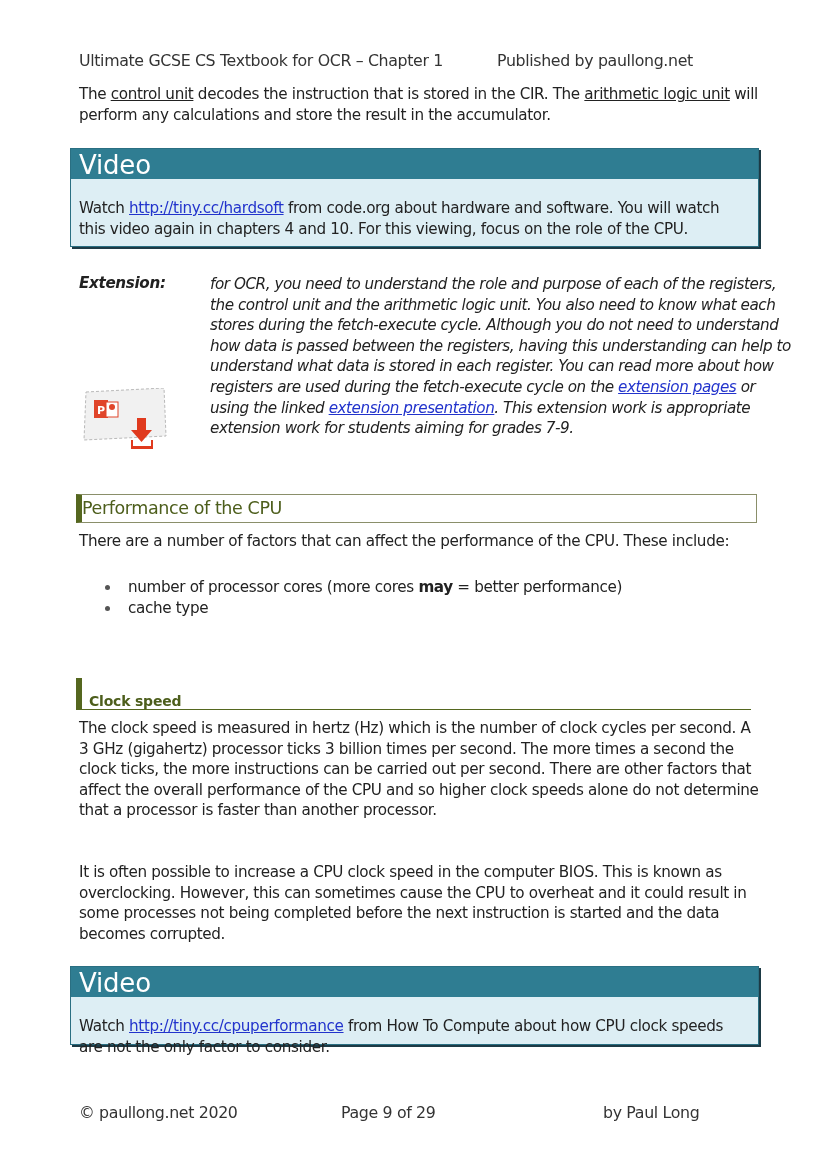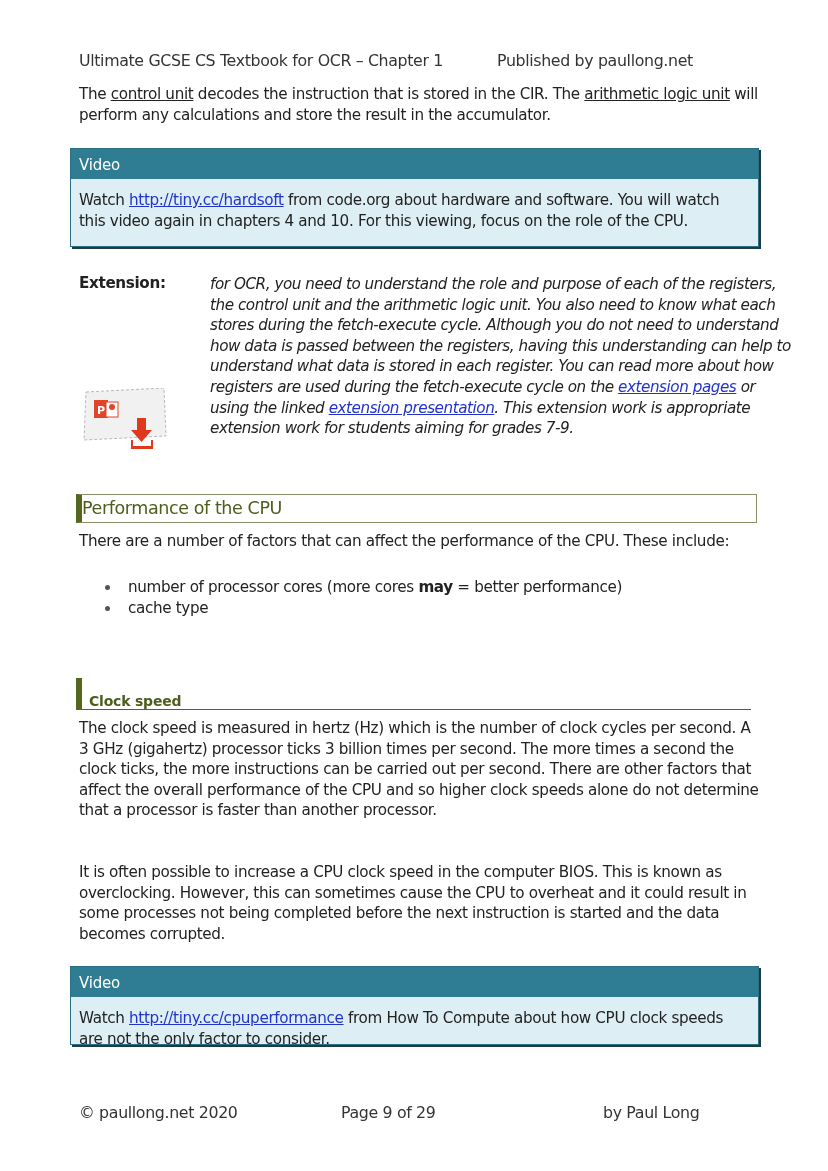--- a/index.html
+++ b/index.html
@@ -25,37 +25,37 @@
 
     .video-box {
       left: 70px; width: 689px;
       border: 1px solid #2a6f82;
       box-shadow: 2px 2px 0 #1d3a45;
       background: #ddeef4;
     }
     .video-box .vhead {
       background: #2f7d92;
       color: #ffffff;
-      font-size: 15px;
+      font-size: 26px;
       font-weight: normal;
       letter-spacing: -0.2px;
       padding: 2px 8px 0 8px;
       height: 30px;
       line-height: 28px;
     }
     .video-box .vbody {
-      padding: 11px 8px 3px 8px;
+      padding: 19px 8px 3px 8px;
       line-height: 20.6px;
       font-size: 15.2px;
       color: #222;
     }
 
     .ext-label {
       left: 79px; top: 274px;
-      font-weight: bold; font-size: 15.2px;
+      font-style: italic; font-weight: bold; font-size: 15.2px;
     }
     .ext-text {
       left: 178px; top: 274px; width: 585px;
       font-style: italic; line-height: 20.6px; font-size: 15.2px;
       letter-spacing: -0.45px;
       margin-left: 32px;
     }
     .ppt-icon {
       left: 82px; top: 388px; width: 86px; height: 64px;
     }

